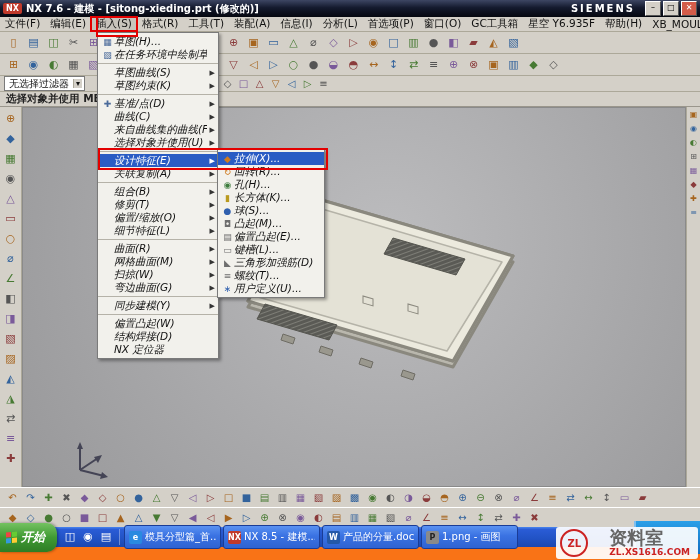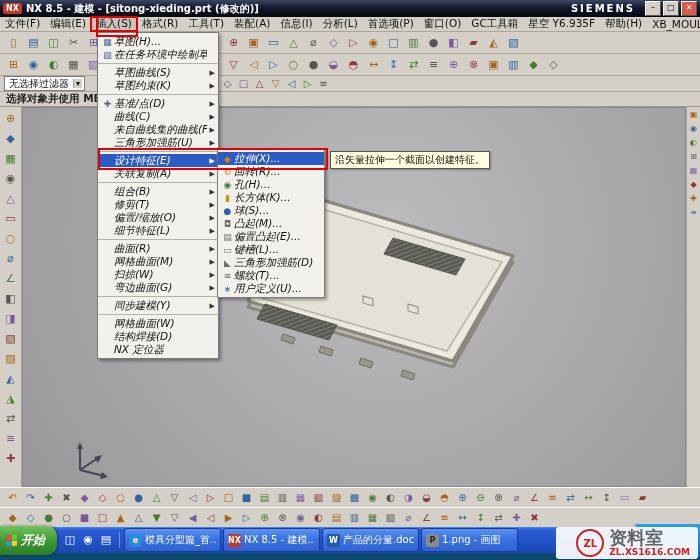--- a/index.html
+++ b/index.html
@@ -1,17 +1,17 @@
 <!DOCTYPE html>
 <html><head>
 <meta charset="utf-8">
 <style>
   html,body{margin:0;padding:0;}
   body{font-family:"DejaVu Sans","Liberation Sans",sans-serif;}
-  .screen{position:relative;width:700px;height:560px;background:#0c4a6e;overflow:hidden;font-size:11px;color:#111;}
+  .screen{position:relative;width:700px;height:560px;background:#f97316;overflow:hidden;font-size:11px;color:#111;}
 
   
   .titlebar{position:absolute;left:0;top:0;width:700px;height:17px;
     background:linear-gradient(180deg,#3d4663 0%,#141a2e 45%,#05070f 100%);
     display:flex;align-items:center;padding:0 3px;box-sizing:border-box;color:#fff;}
   .app-badge{background:#c0392b;color:#fff;font-size:8px;font-weight:bold;border-radius:2px;padding:0 3px;margin-right:4px;line-height:11px;}
   .tb-title{font-size:10px;font-weight:bold;white-space:nowrap;}
   .brand{margin-left:auto;font-size:10px;font-weight:bold;letter-spacing:2px;margin-right:8px;}
   .winbtn{width:14px;height:13px;background:#d4d0c8;border:1px solid #fff;border-right-color:#555;border-bottom-color:#555;
     color:#000;font-size:8px;line-height:12px;text-align:center;margin-left:2px;}
@@ -74,21 +74,21 @@
   .mi.sep{border-bottom:1px solid #b5b2a8;padding-bottom:2px;margin-bottom:2px;}
   .ic-or .mi-ico{color:#cf7a1e}.ic-bl .mi-ico{color:#2f5fae}.ic-gn .mi-ico{color:#3e7d3e}
   .ic-yl .mi-ico{color:#b99a1f}.ic-gy .mi-ico{color:#6e6e6e}
 
   .redbox-insert{position:absolute;z-index:45;pointer-events:none;border:2px solid #e30000;left:96px;top:16px;width:38px;height:17px;}
   .redbox-feature{position:absolute;z-index:45;pointer-events:none;border:2px solid #e30000;left:98px;top:148px;width:226px;height:18px;}
   .tooltip{position:absolute;left:330px;top:151px;z-index:46;background:#ffffe1;border:1px solid #555;
     font-size:10px;padding:1px 4px;white-space:nowrap;box-shadow:1px 1px 2px rgba(0,0,0,.3);}
 
   
-  .taskbar{position:absolute;left:0;top:527px;width:700px;height:26px;
+  .taskbar{position:absolute;left:0;top:527px;width:700px;height:20px;
     background:linear-gradient(180deg,#4a86ee 0%,#2a5cd6 12%,#2152c4 60%,#1b47b0 100%);
     display:flex;align-items:center;box-sizing:border-box;}
   .startbtn{height:29px;background:linear-gradient(180deg,#74c261 0%,#3f9a33 50%,#2e7d25 100%);
     border-radius:0 10px 10px 0;display:flex;align-items:center;gap:4px;color:#fff;font-weight:bold;
     font-style:italic;font-size:12px;padding:0 12px 0 6px;box-shadow:1px 0 3px rgba(0,0,0,.4);}
   .winflag{display:inline-grid;grid-template-columns:5px 5px;grid-template-rows:5px 5px;gap:1px;transform:skewY(-6deg);}
   .winflag i{display:block;}
   .winflag i:nth-child(1){background:#e44;} .winflag i:nth-child(2){background:#6c3;}
   .winflag i:nth-child(3){background:#39d;} .winflag i:nth-child(4){background:#fc3;}
   .quicklaunch{display:flex;align-items:center;gap:2px;padding:0 5px;border-right:1px solid rgba(255,255,255,.35);}
@@ -100,34 +100,34 @@
   .task-ico{width:13px;height:13px;border-radius:2px;background:#1e62c8;color:#fff;font-size:8px;font-weight:bold;
     display:flex;align-items:center;justify-content:center;flex:none;}
   .task.t1 .task-ico{background:#2a8ae0;} .task.t2 .task-ico{background:#c0392b;}
   .task.t3 .task-ico{background:#2458a8;} .task.t4 .task-ico{background:#8a8a8a;color:#222;}
   .task-label{white-space:nowrap;overflow:hidden;}
   .tray{margin-left:auto;width:64px;height:33px;background:linear-gradient(180deg,#2aa0e8,#0f6cc0);
     border-left:2px solid #7fc0f0;}
 
   
   .watermark{position:absolute;right:2px;bottom:1px;z-index:100;background:rgba(255,255,255,.92);
-    display:flex;align-items:flex-end;gap:5px;padding:2px 8px 2px 20px;border-radius:3px;}
+    display:flex;align-items:flex-end;gap:21px;padding:2px 8px 2px 4px;border-radius:3px;}
   .wm-logo{width:24px;height:24px;border:2px solid #cc2222;border-radius:50%;color:#cc2222;font-weight:bold;
     font-size:10px;display:flex;align-items:center;justify-content:center;flex:none;}
   .wm-name{font-size:18px;font-weight:bold;color:#666;line-height:18px;}
   .wm-site{font-size:9px;font-weight:bold;color:#cc2222;line-height:10px;}
 </style>
 </head>
 <body>
 
 <div class="screen">
 
   <div class="titlebar">
     <span class="app-badge">NX</span>
-    <span class="tb-title">NX 8.5 - 建模 - [sitong-xieding.prt (修改的)]</span>
+    <span class="tb-title">NX 7.6 - 建模 - [sitong-xieding.prt (修改的)]</span>
     <span class="brand">SIEMENS</span>
     <span class="winbtn">–</span>
     <span class="winbtn">□</span>
     <span class="winbtn close">✕</span>
   </div>
 
   <div class="menubar">
     <div class="mb-items">
 
         <span class="mb-item">文件(F)</span>
@@ -435,21 +435,21 @@
       </div>
 
       <div class="mi">
         <span class="mi-ico"></span>
         <span class="mi-label">来自曲线集的曲线(F)</span>
         <span class="mi-arrow">▶</span>
       </div>
 
       <div class="mi sep">
         <span class="mi-ico"></span>
-        <span class="mi-label">三角形加强筋(U)</span>
+        <span class="mi-label">选择对象并使用(U)</span>
         <span class="mi-arrow">▶</span>
       </div>
 
       <div class="mi hl">
         <span class="mi-ico"></span>
         <span class="mi-label">设计特征(E)</span>
         <span class="mi-arrow">▶</span>
       </div>
 
       <div class="mi sep">
@@ -507,21 +507,21 @@
       </div>
 
       <div class="mi sep">
         <span class="mi-ico"></span>
         <span class="mi-label">同步建模(Y)</span>
         <span class="mi-arrow">▶</span>
       </div>
 
       <div class="mi">
         <span class="mi-ico"></span>
-        <span class="mi-label">网格曲面(W)</span>
+        <span class="mi-label">偏置凸起(W)</span>
         <span class="mi-arrow"></span>
       </div>
 
       <div class="mi">
         <span class="mi-ico"></span>
         <span class="mi-label">结构焊接(D)</span>
         <span class="mi-arrow"></span>
       </div>
 
       <div class="mi">
@@ -596,21 +596,20 @@
       <div class="mi ic-bl">
         <span class="mi-ico">∗</span>
         <span class="mi-label">用户定义(U)...</span>
         <span class="mi-arrow"></span>
       </div>
     </div>
 
   <div class="redbox-insert"></div>
   <div class="redbox-feature"></div>
 
-  <div class="tooltip">沿矢量拉伸一个截面以创建特征。</div>
 
   <div class="taskbar">
     <div class="startbtn">
       <span class="winflag">
           <i></i>
           <i></i>
           <i></i>
           <i></i>
         </span>
       <span>开始</span>

